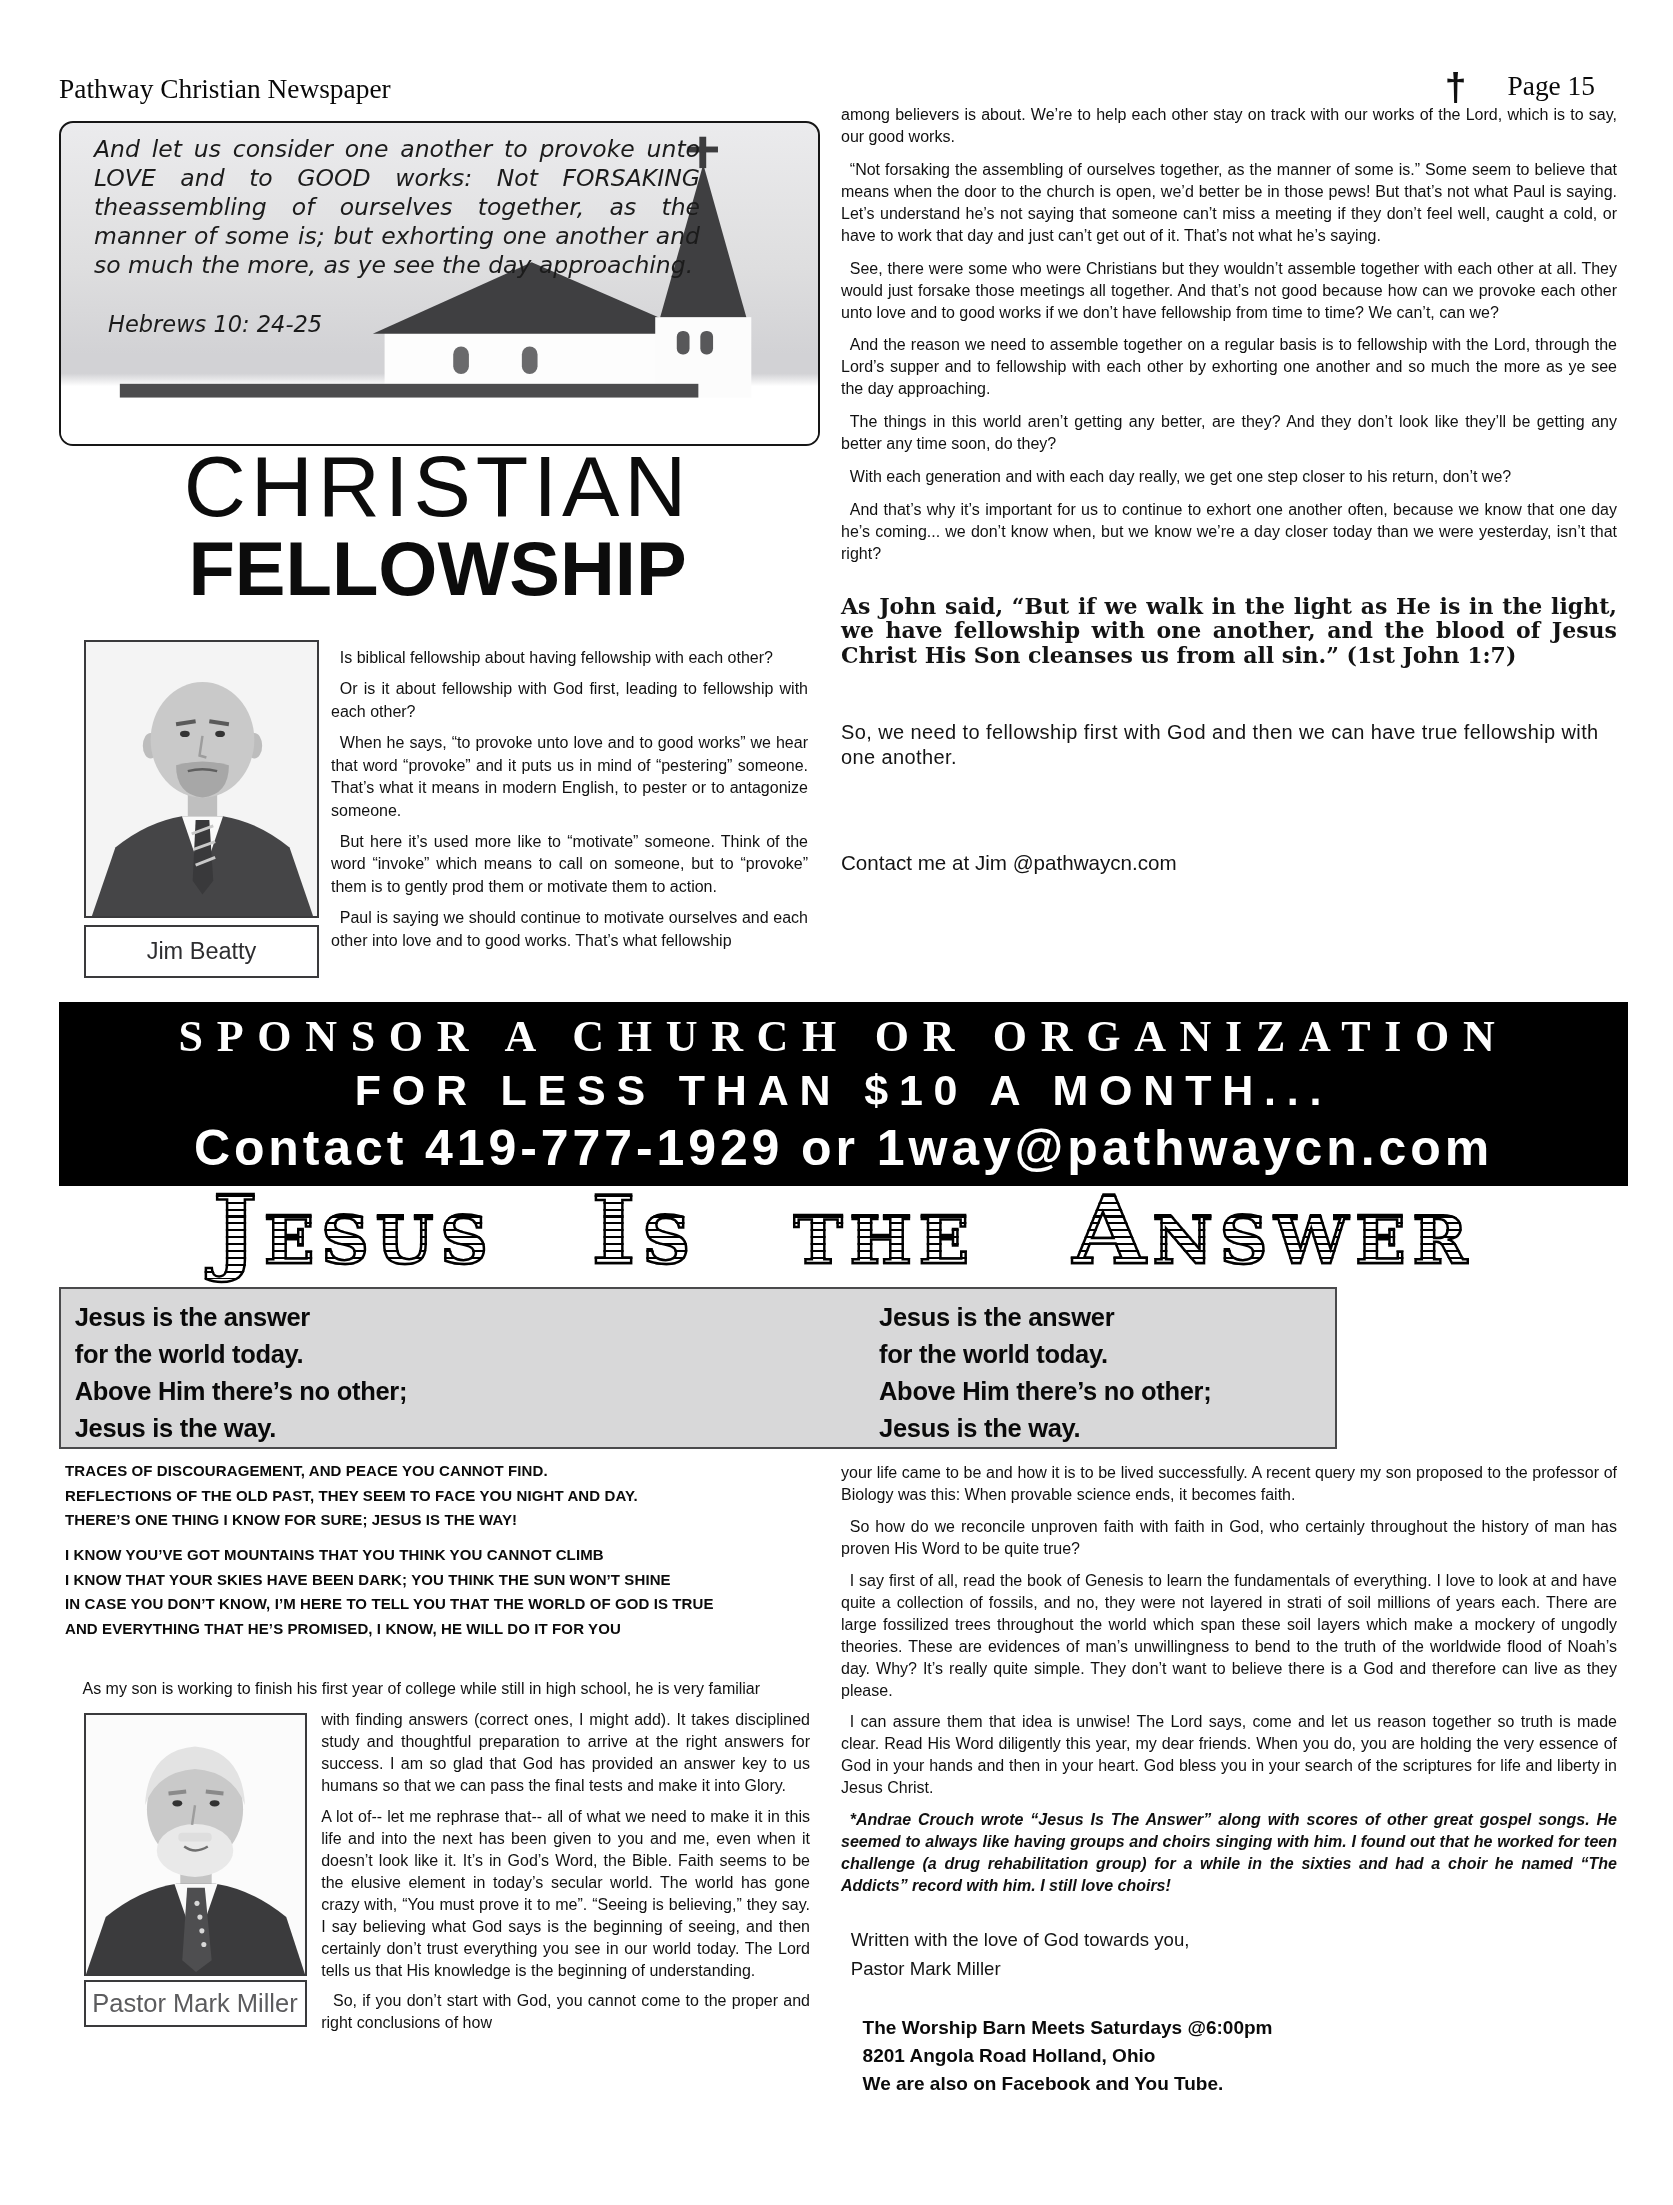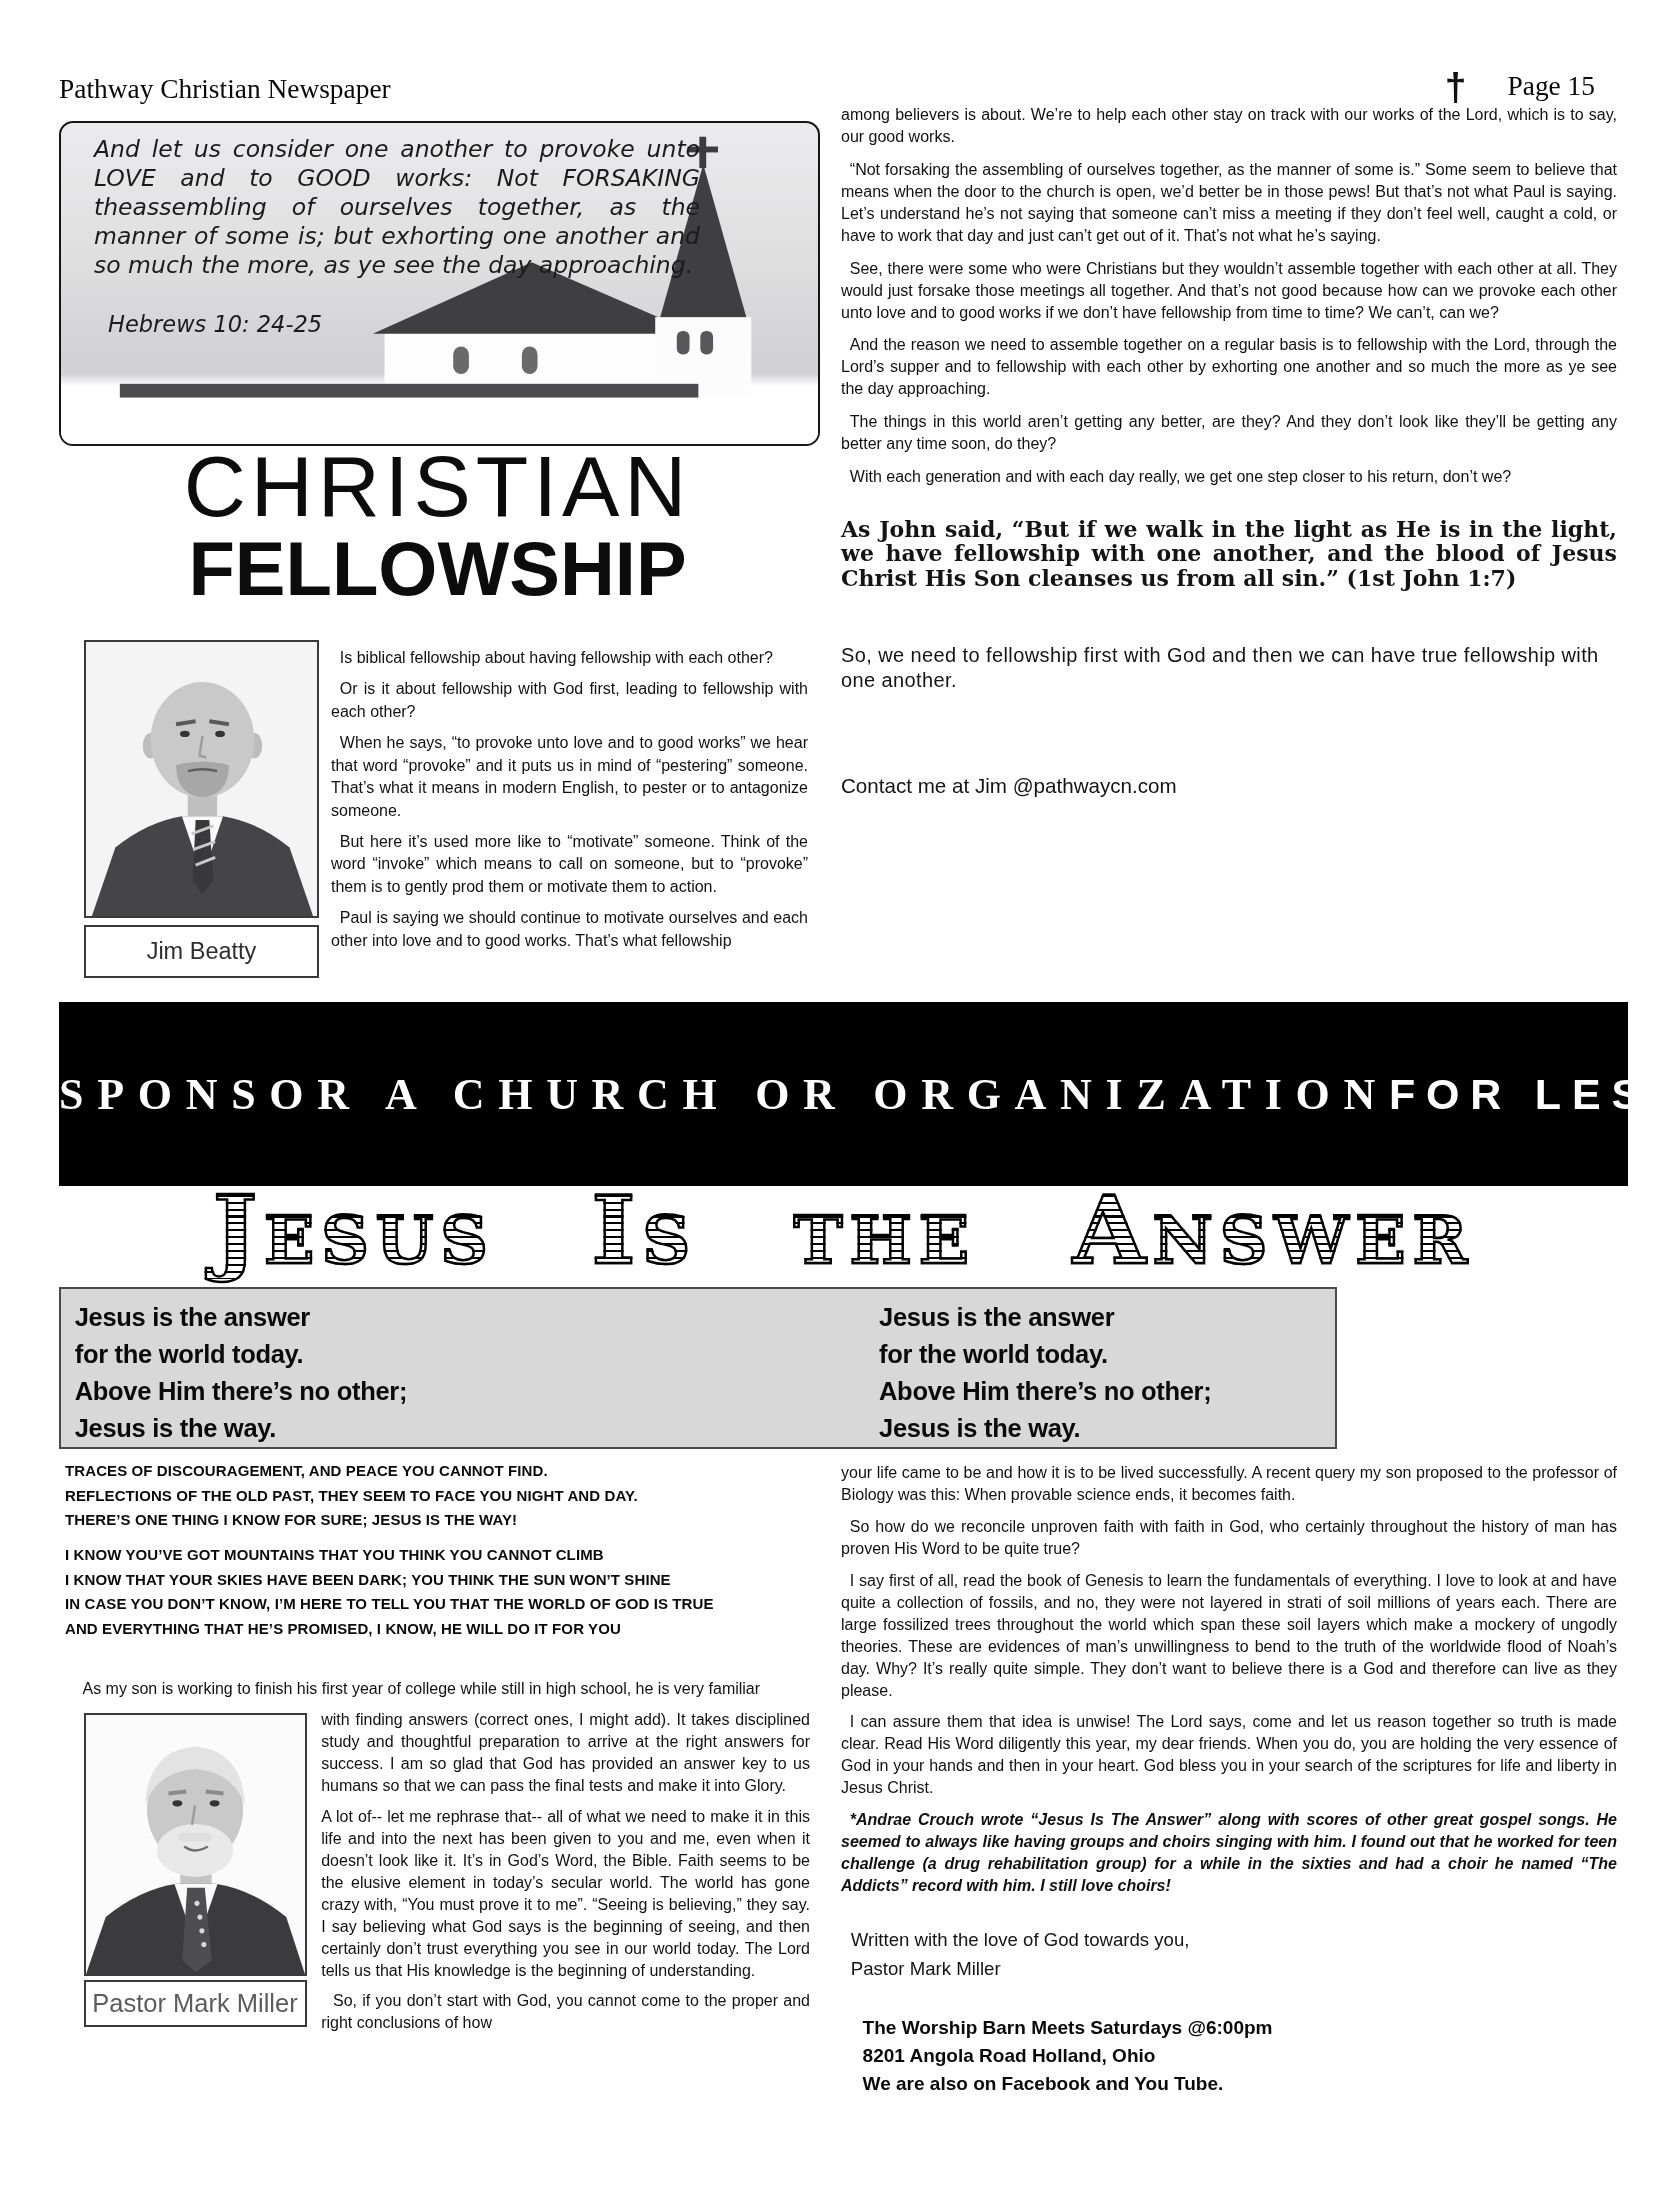--- a/index.html
+++ b/index.html
@@ -39,21 +39,21 @@
   .left-article{left:331px;top:647px;width:477px;}
   .right-top{left:841px;top:104px;width:776px;}
   .right-top p{line-height:22px;margin-bottom:10.8px;}
   .john-quote{margin-top:29px;font-family:"DejaVu Serif",serif;font-weight:bold;font-size:22px;
       line-height:24.5px;text-align:justify;color:#141414;}
   .conclusion{margin-top:53px;font-size:20px;line-height:24.5px;letter-spacing:0.4px;color:#141414;}
   .contact-line{margin-top:82px;font-size:20.6px;color:#141414;}
 
   
   .banner{left:59px;top:1002px;width:1569px;height:184px;background:#000;color:#fff;display:flex;
-      align-items:center;justify-content:space-evenly;padding:5.9px 0;box-sizing:border-box;}
+      flex-direction:column;align-items:center;justify-content:space-evenly;padding:5.9px 0;box-sizing:border-box;}
   .banner .b1{font-family:"Liberation Serif",serif;font-weight:bold;font-size:44px;letter-spacing:13.7px;white-space:nowrap;}
   .banner .b2{font-weight:bold;font-size:43px;letter-spacing:10.8px;white-space:nowrap;}
   .banner .b3{font-weight:bold;font-size:50px;letter-spacing:3.9px;white-space:nowrap;}
 
   
   .jesus-heading{left:59px;top:1181px;width:1569px;text-align:center;
       font-family:"DejaVu Serif",serif;font-weight:bold;font-variant:small-caps;
       font-size:94px;line-height:98px;letter-spacing:6.9px;word-spacing:57px;color:#111;white-space:nowrap;}
   @supports (-webkit-background-clip:text){
     .jesus-heading{background:repeating-linear-gradient(#000 0 2px,#fff 2px 6.9px);
@@ -162,20 +162,21 @@
     <p class="ind">Paul is saying we should continue to motivate ourselves and each other into love and to good works.  That’s what fellowship</p>
   </div>
 
   <div class="abs bodytext right-top">
     <p>among believers is about.  We’re to help each other stay on track with our works of the Lord, which is to say, our good works.</p>
     <p class="ind">“Not forsaking the assembling of ourselves together, as the manner of some is.” Some seem to believe that means when the door to the church is open, we’d better be in those pews!  But that’s not what Paul is saying.  Let’s understand he’s not saying that someone can’t miss a meeting if they don’t feel well, caught a cold, or have to work that day and just can’t get out of it.  That’s not what he’s saying.</p>
     <p class="ind">See, there were some who were Christians but they wouldn’t assemble together with each other at all.  They would just forsake those meetings all together.  And that’s not good because how can we provoke each other unto love and to good works if we don’t have fellowship from time to time?  We can’t, can we?</p>
     <p class="ind">And the reason we need to assemble together on a regular basis is to fellowship with the Lord, through the Lord’s supper and to fellowship with each other by exhorting one another and so much the more as ye see the day approaching.</p>
     <p class="ind">The things in this world aren’t getting any better, are they?  And they don’t look like they’ll be getting any better any time soon, do they?</p>
     <p class="ind">With each generation and with each day really, we get one step closer to his return, don’t we?</p>
+    <p class="ind">And that’s why it’s important for us to continue to exhort one another often, because we know that one day he’s coming... we don’t know when, but we know we’re a day closer today than we were yesterday, isn’t that right?</p>
     <div class="john-quote">As John said, “But if we walk in the light as He is in the light, we have fellowship with one another, and the blood of Jesus Christ His Son cleanses us from all sin.”   (1st John 1:7)</div>
     <div class="conclusion">So, we need to fellowship first with God and then we can have true fellowship with one another.</div>
     <div class="contact-line">Contact me at Jim @pathwaycn.com</div>
   </div>
 
   <div class="abs banner">
     <div class="b1">SPONSOR A CHURCH OR ORGANIZATION</div>
     <div class="b2">FOR LESS THAN $10 A MONTH...</div>
     <div class="b3">Contact 419-777-1929 or 1way@pathwaycn.com</div>
   </div>

